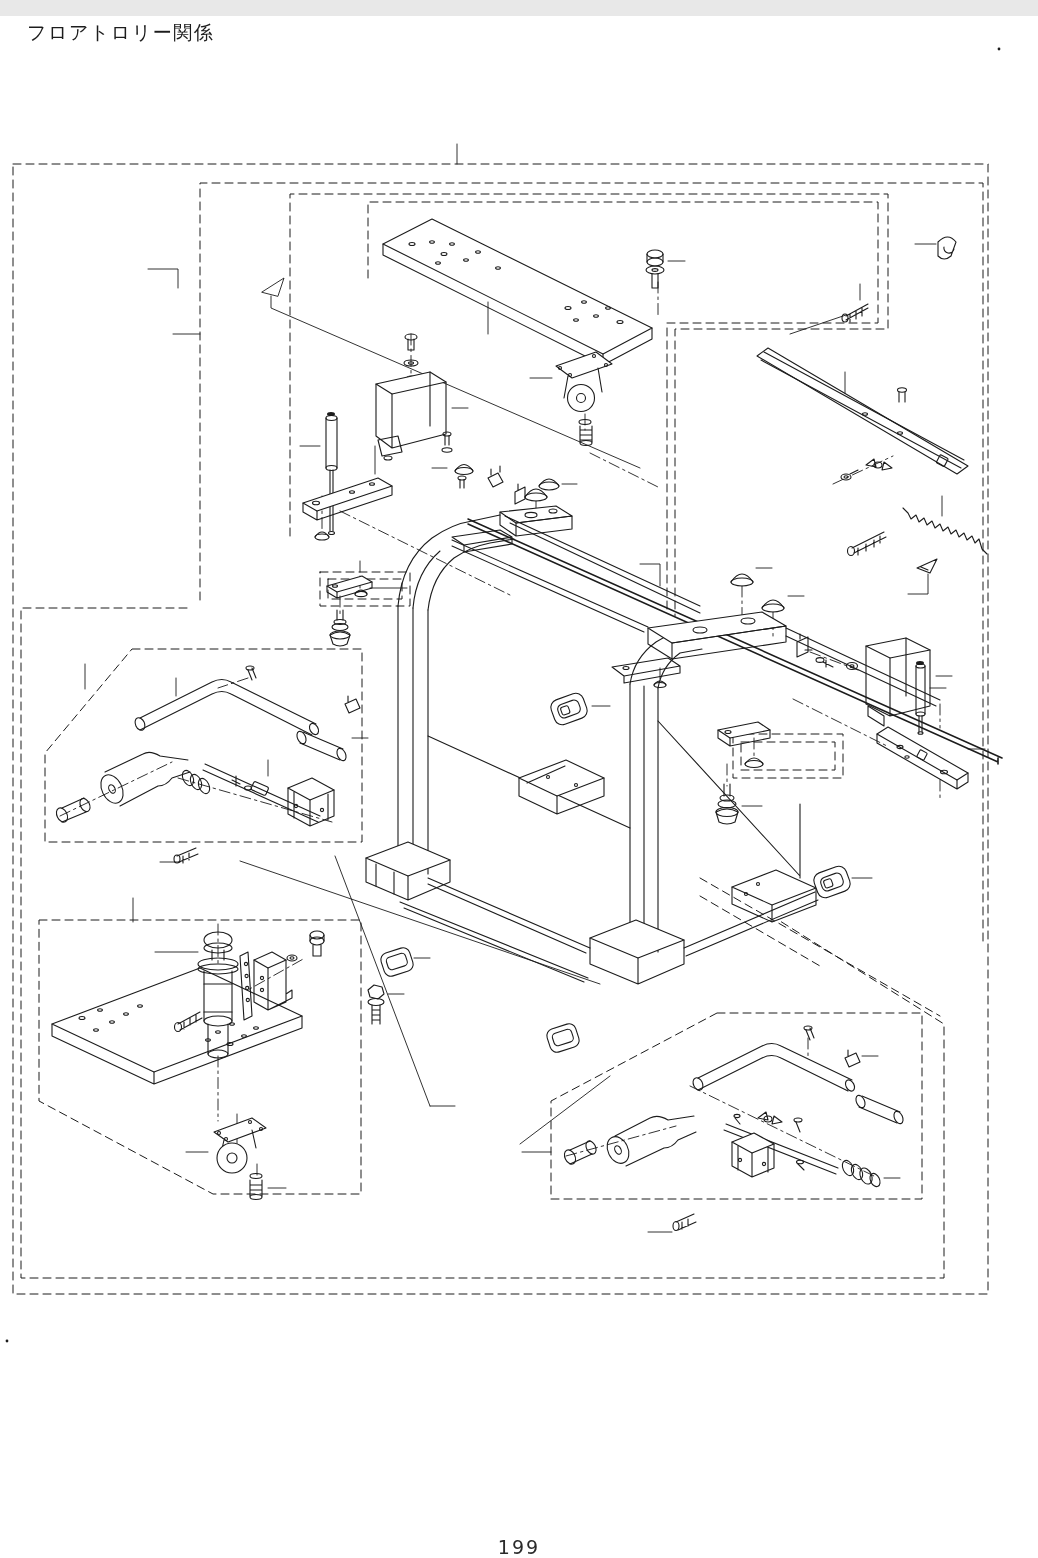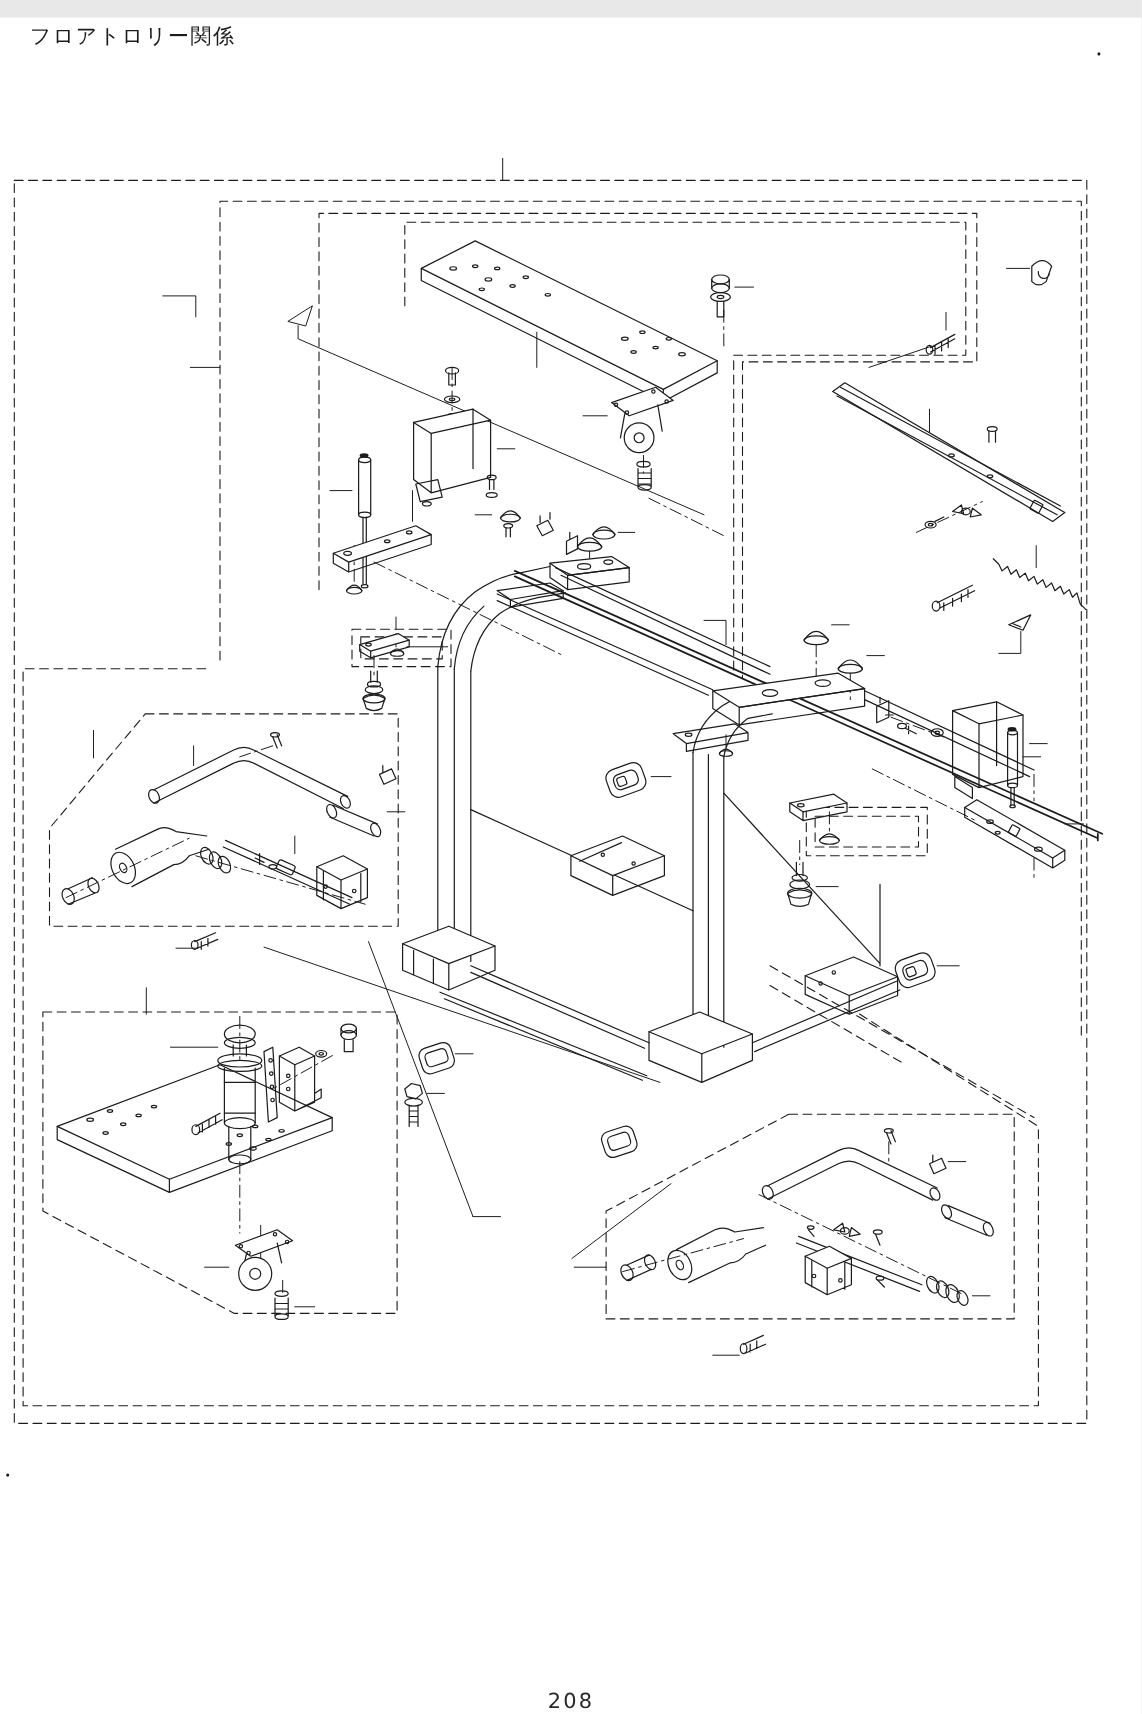--- a/index.html
+++ b/index.html
@@ -488,14 +488,14 @@
         <path d="M735,1102 L740,1108"></path>
       <ellipse cx="848" cy="1152" rx="5" ry="8" transform="rotate(-25 848 1152)"></ellipse>
       <ellipse cx="857" cy="1156" rx="5" ry="8" transform="rotate(-25 857 1156)"></ellipse>
       <ellipse cx="866" cy="1160" rx="5.5" ry="8.5" transform="rotate(-25 866 1160)"></ellipse>
       <ellipse cx="875" cy="1164" rx="4.5" ry="7" transform="rotate(-25 875 1164)"></ellipse>
       <path d="M676,1206 L694,1198 M678,1214 L696,1206 M682,1206 V1213 M688,1203 V1210"></path>
       <ellipse cx="676" cy="1210" rx="3" ry="4.5"></ellipse>
     </g>
   </svg>
 
-  <div class="pageno">208</div>
+  <div class="pageno">199</div>
 </div>
 
 </body></html>

